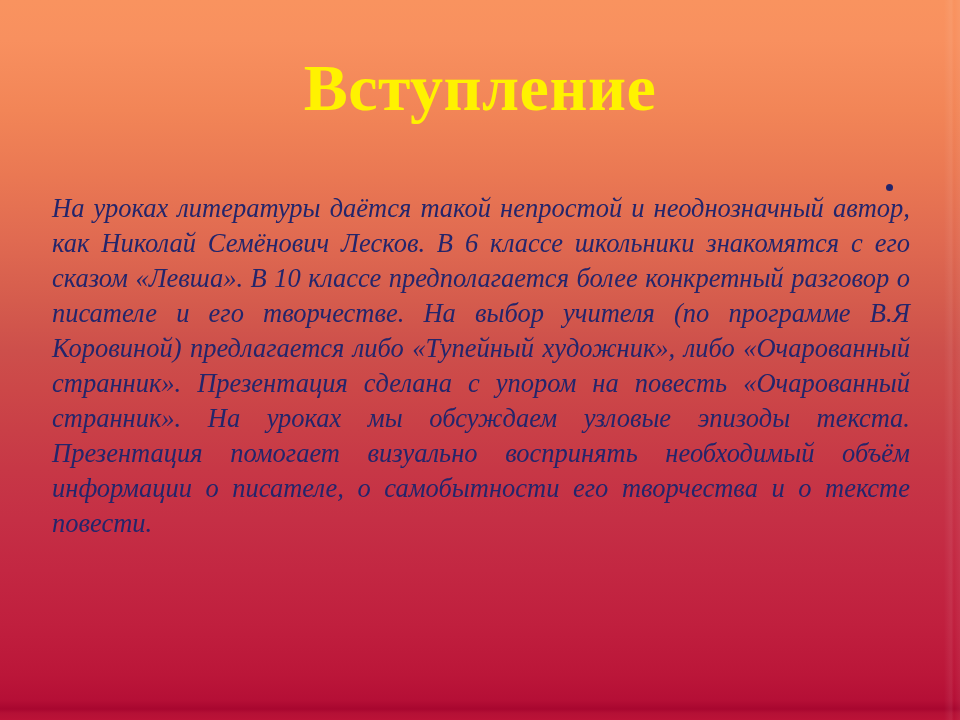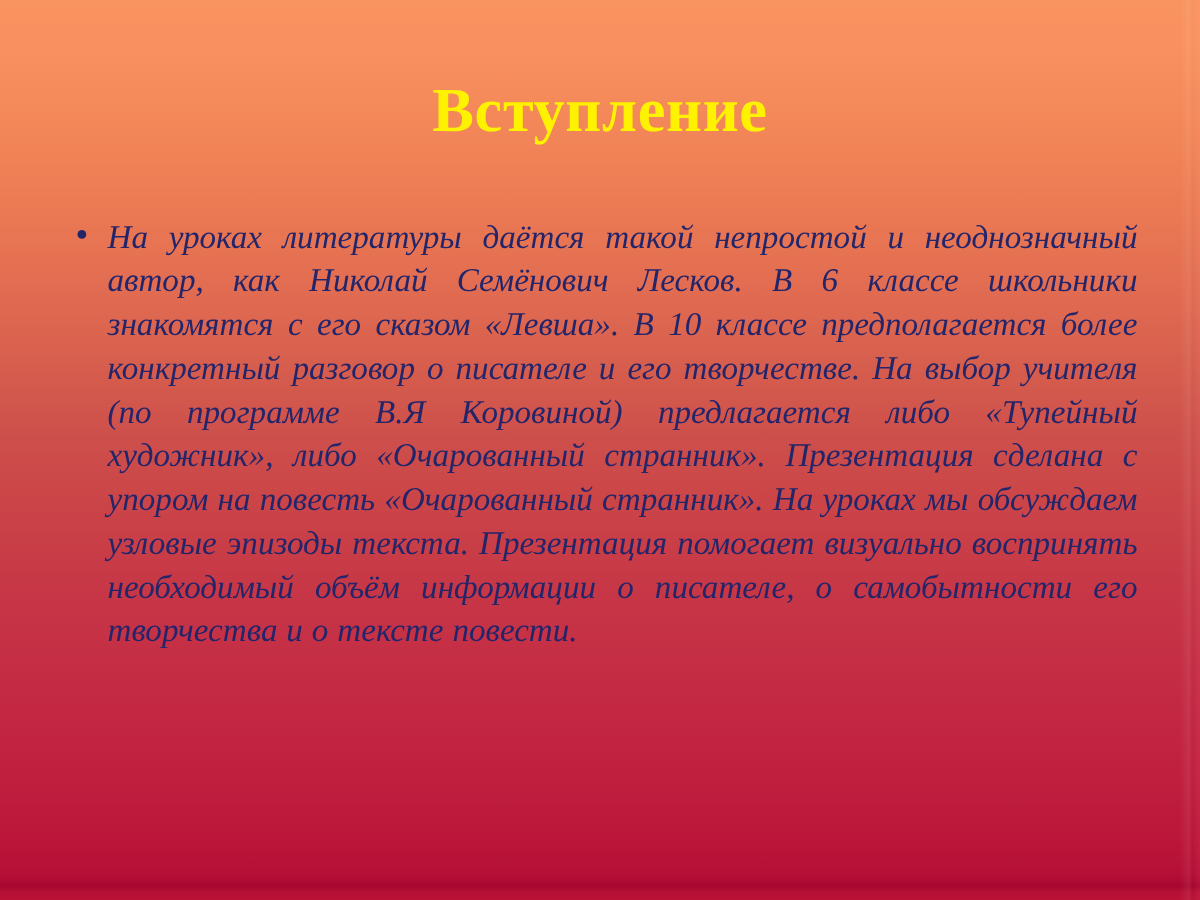--- a/index.html
+++ b/index.html
@@ -49,38 +49,39 @@
     pointer-events: none;
   }
 
   #title {
     position: absolute;
     left: 0;
     top: 58px;
     width: 960px;
     text-align: center;
     color: #fff200;
-    font-size: 50px;
+    font-size: 66px;
     font-weight: bold;
     line-height: 60px;
     letter-spacing: 0.5px;
     white-space: nowrap;
   }
 
   #body {
     position: absolute;
     left: 52px;
     top: 172px;
     width: 858px;
   }
 
   .bullet-row {
     display: flex;
-    align-items: flex-start;
+    align-items: flex-end;
     margin-bottom: 2px;
+    flex-direction: column;
   }
 
   .bullet-marker {
     flex: 0 0 auto;
     width: 34px;
     padding-top: 12px;
     box-sizing: border-box;
   }
 
   .bullet-marker .dot {

